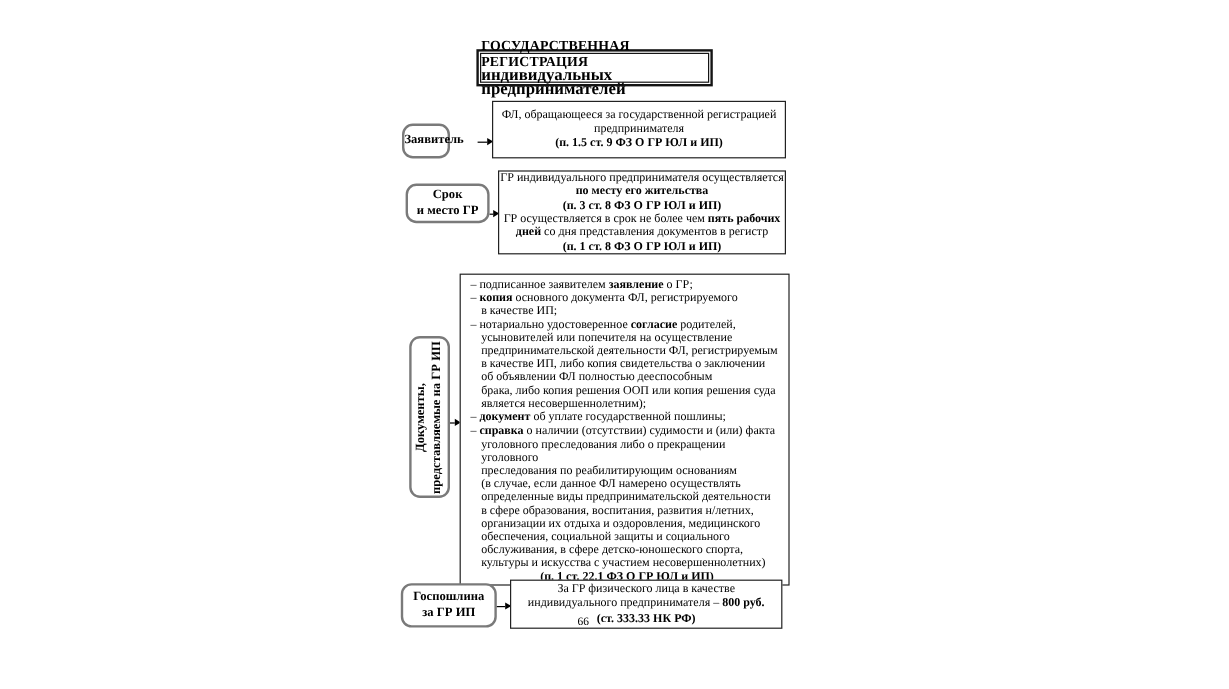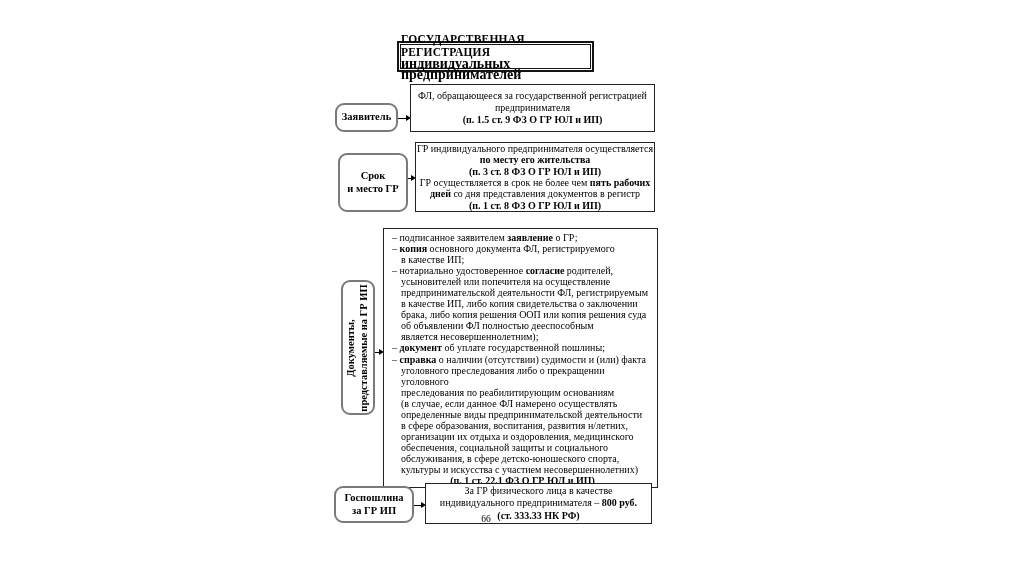--- a/index.html
+++ b/index.html
@@ -68,34 +68,34 @@
 
 <div class="canvas">
 
   <div class="title-box">
     <div class="title-inner">
       <div class="title-l1">ГОСУДАРСТВЕННАЯ РЕГИСТРАЦИЯ</div>
       <div class="title-l2">индивидуальных предпринимателей</div>
     </div>
   </div>
 
-  <div class="label-box" style="left:335px; top:103px; width:63px; height:29px;">
+  <div class="label-box" style="left:335px; top:103px; width:40px; height:29px;">
       <div class="line">Заявитель</div>
     </div>
   <div class="arrow" style="left:398px; top:114px; width:12px; height:7px;">
     <span class="shaft"></span>
     <span class="head"></span>
   </div>
   <div class="content-box center-box applicant-box" style="left:410px; top:84px; width:245px; height:48px;">
       <div class="line"><span>ФЛ, обращающееся за государственной регистрацией</span></div>
       <div class="line"><span>предпринимателя</span></div>
       <div class="line"><span class="b">(п. 1.5 ст. 9 ФЗ О ГР ЮЛ и ИП)</span></div>
     </div>
 
-  <div class="label-box" style="left:338px; top:153px; width:70px; height:59px;">
+  <div class="label-box" style="left:338px; top:153px; width:70px; height:33px;">
       <div class="line">Срок</div>
       <div class="line">и место ГР</div>
     </div>
   <div class="arrow" style="left:408px; top:174px; width:7px; height:7px;">
     <span class="shaft"></span>
     <span class="head"></span>
   </div>
   <div class="content-box center-box term-box" style="left:415px; top:142px; width:240px; height:70px;">
       <div class="line"><span>ГР индивидуального предпринимателя осуществляется</span></div>
       <div class="line"><span class="b">по месту его жительства</span></div>
@@ -116,22 +116,22 @@
     <span class="head"></span>
   </div>
   <div class="content-box docs-box" style="left:383px; top:228px; width:275px; height:260px;">
       <div class="line"><span>– подписанное заявителем </span><span class="b">заявление</span><span> о ГР;</span></div>
       <div class="line"><span>– </span><span class="b">копия</span><span> основного документа ФЛ, регистрируемого</span></div>
       <div class="line indent"><span>в качестве ИП;</span></div>
       <div class="line"><span>– нотариально удостоверенное </span><span class="b">согласие</span><span> родителей,</span></div>
       <div class="line indent"><span>усыновителей или попечителя на осуществление</span></div>
       <div class="line indent"><span>предпринимательской деятельности ФЛ, регистрируемым</span></div>
       <div class="line indent"><span>в качестве ИП, либо копия свидетельства о заключении</span></div>
+      <div class="line indent"><span>об объявлении ФЛ полностью дееспособным</span></div>
       <div class="line indent"><span>брака, либо копия решения ООП или копия решения суда</span></div>
-      <div class="line indent"><span>об объявлении ФЛ полностью дееспособным</span></div>
       <div class="line indent"><span>является несовершеннолетним);</span></div>
       <div class="line"><span>– </span><span class="b">документ</span><span> об уплате государственной пошлины;</span></div>
       <div class="line"><span>– </span><span class="b">справка</span><span> о наличии (отсутствии) судимости и (или) факта</span></div>
       <div class="line indent"><span>уголовного преследования либо о прекращении уголовного</span></div>
       <div class="line indent"><span>преследования по реабилитирующим основаниям</span></div>
       <div class="line indent"><span>(в случае, если данное ФЛ намерено осуществлять</span></div>
       <div class="line indent"><span>определенные виды предпринимательской деятельности</span></div>
       <div class="line indent"><span>в сфере образования, воспитания, развития н/летних,</span></div>
       <div class="line indent"><span>организации их отдыха и оздоровления, медицинского</span></div>
       <div class="line indent"><span>обеспечения, социальной защиты и социального</span></div>

